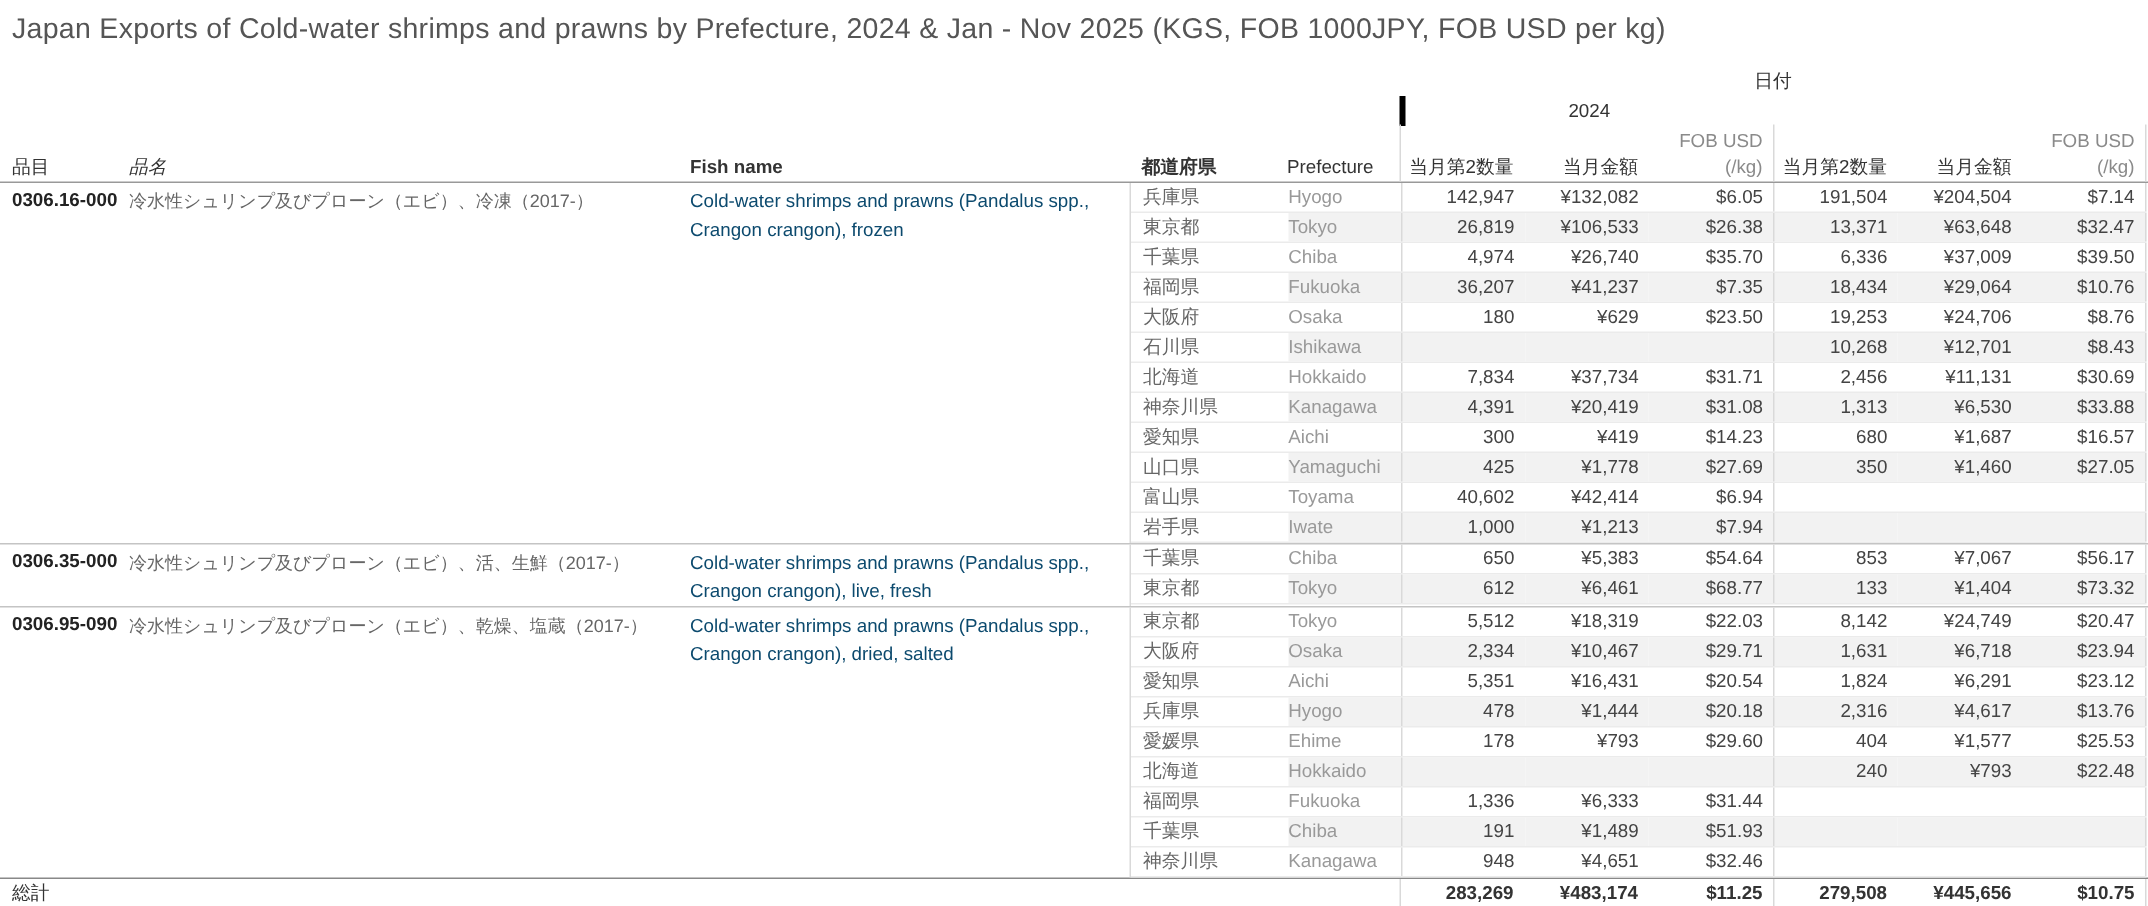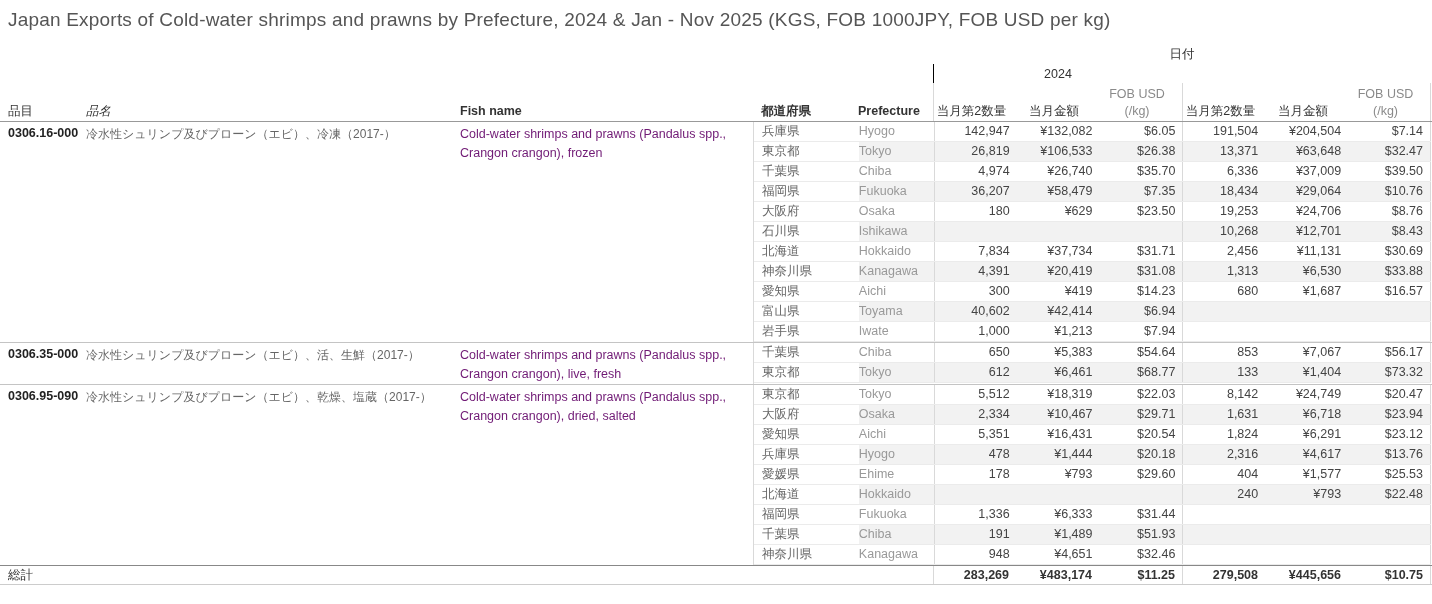--- a/index.html
+++ b/index.html
@@ -7,41 +7,41 @@
   body {
     width:1432px; height:604px; overflow:hidden;
     font-family:"Liberation Sans","DejaVu Sans",sans-serif;
     color:#333; font-size:12.5px;
   }
   .title-bar { height:44px; padding:9px 0 0 8px; font-size:19px; color:#555; letter-spacing:0.2px; }
   
   .h-date { margin-left:933px; width:498px; height:20px; line-height:20px;
             text-align:center; color:#333; }
   .h-years { margin-left:933px; width:498px; height:20px; display:flex; }
-  .h-year { width:249px; line-height:20px; text-align:center; border-left:1px solid #000000; }
+  .h-year { width:249px; line-height:20px; text-align:center; border-left:4px solid #000000; }
   .h-years .yr-last { border-right:1px solid #d9d9d9; }
   .h-cols { display:flex; height:38px; align-items:flex-end; border-bottom:1px solid #999; }
   .h-cols > div { line-height:17px; padding-bottom:1px; }
   .hc-code { width:86px; padding-left:8px; }
   .hc-name { width:374px;font-style:italic; }
   .hc-fish { width:293px; font-weight:bold; }
   .hc-jp   { width:105px; padding-left:8px; font-weight:bold; }
-  .hc-en   { width:75px;  font-weight:bold; }
-  .hc-num  { width:83px; text-align:center; padding-right:7px; height:38px;
+  .hc-en   { width:75px;  font-weight:normal; }
+  .hc-num  { width:83px; text-align:right; padding-right:7px; height:38px;
              display:flex; flex-direction:column; justify-content:flex-end; }
   .hc-num .sub { color:#8a8a8a; }
   .v1 { border-left:1px solid #d9d9d9; }
   .v2 { border-left:1px solid #d9d9d9; }
   .vr { border-right:1px solid #d9d9d9; }
   
   .item { display:flex; }
   .item + .item { border-top:1px solid #c4c4c4; }
   .c-code { width:86px; padding:3px 4px 0 8px; font-weight:bold; color:#222; line-height:17px; }
   .c-name { width:374px; padding-top:3px; color:#666; line-height:19px; font-size:12px; }
-  .c-fish { width:293px; padding:3px 10px 0 0; color:#701a75; line-height:19px; }
+  .c-fish { width:293px; padding:3px 10px 0 0; color:#0c4a6e; line-height:19px; }
   .subrows { width:678px; border-left:1px solid #d9d9d9; }
   .sr { display:flex; height:20px; border-bottom:1px solid #ebebeb; }
   .sr > div { line-height:19px; }
   .cj { width:105px; padding-left:8px; color:#666; }
   .ce { width:75px; color:#999; }
   .cn { width:83px; text-align:right; padding-right:7px; color:#444; }
   .sr:nth-child(even) .band { background:#f2f2f2; }
   
   .total { display:flex; height:20px; border-top:1px solid #888; border-bottom:1px solid #ccc; }
   .total > div { line-height:19px; }
@@ -120,21 +120,21 @@
         <div class="cn band">¥26,740</div>
         <div class="cn band">$35.70</div>
         <div class="cn v2 band">6,336</div>
         <div class="cn band">¥37,009</div>
         <div class="cn vr band">$39.50</div>
       </div>
     <div class="sr">
         <div class="cj">福岡県</div>
         <div class="ce band">Fukuoka</div>
         <div class="cn v1 band">36,207</div>
-        <div class="cn band">¥58,479</div>
+        <div class="cn band">¥41,237</div>
         <div class="cn band">$7.35</div>
         <div class="cn v2 band">18,434</div>
         <div class="cn band">¥29,064</div>
         <div class="cn vr band">$10.76</div>
       </div>
     <div class="sr">
         <div class="cj">大阪府</div>
         <div class="ce band">Osaka</div>
         <div class="cn v1 band">180</div>
         <div class="cn band">¥629</div>
@@ -175,20 +175,30 @@
       </div>
     <div class="sr">
         <div class="cj">愛知県</div>
         <div class="ce band">Aichi</div>
         <div class="cn v1 band">300</div>
         <div class="cn band">¥419</div>
         <div class="cn band">$14.23</div>
         <div class="cn v2 band">680</div>
         <div class="cn band">¥1,687</div>
         <div class="cn vr band">$16.57</div>
+      </div>
+    <div class="sr">
+        <div class="cj">山口県</div>
+        <div class="ce band">Yamaguchi</div>
+        <div class="cn v1 band">425</div>
+        <div class="cn band">¥1,778</div>
+        <div class="cn band">$27.69</div>
+        <div class="cn v2 band">350</div>
+        <div class="cn band">¥1,460</div>
+        <div class="cn vr band">$27.05</div>
       </div>
     <div class="sr">
         <div class="cj">富山県</div>
         <div class="ce band">Toyama</div>
         <div class="cn v1 band">40,602</div>
         <div class="cn band">¥42,414</div>
         <div class="cn band">$6.94</div>
         <div class="cn v2 band"></div>
         <div class="cn band"></div>
         <div class="cn vr band"></div>

